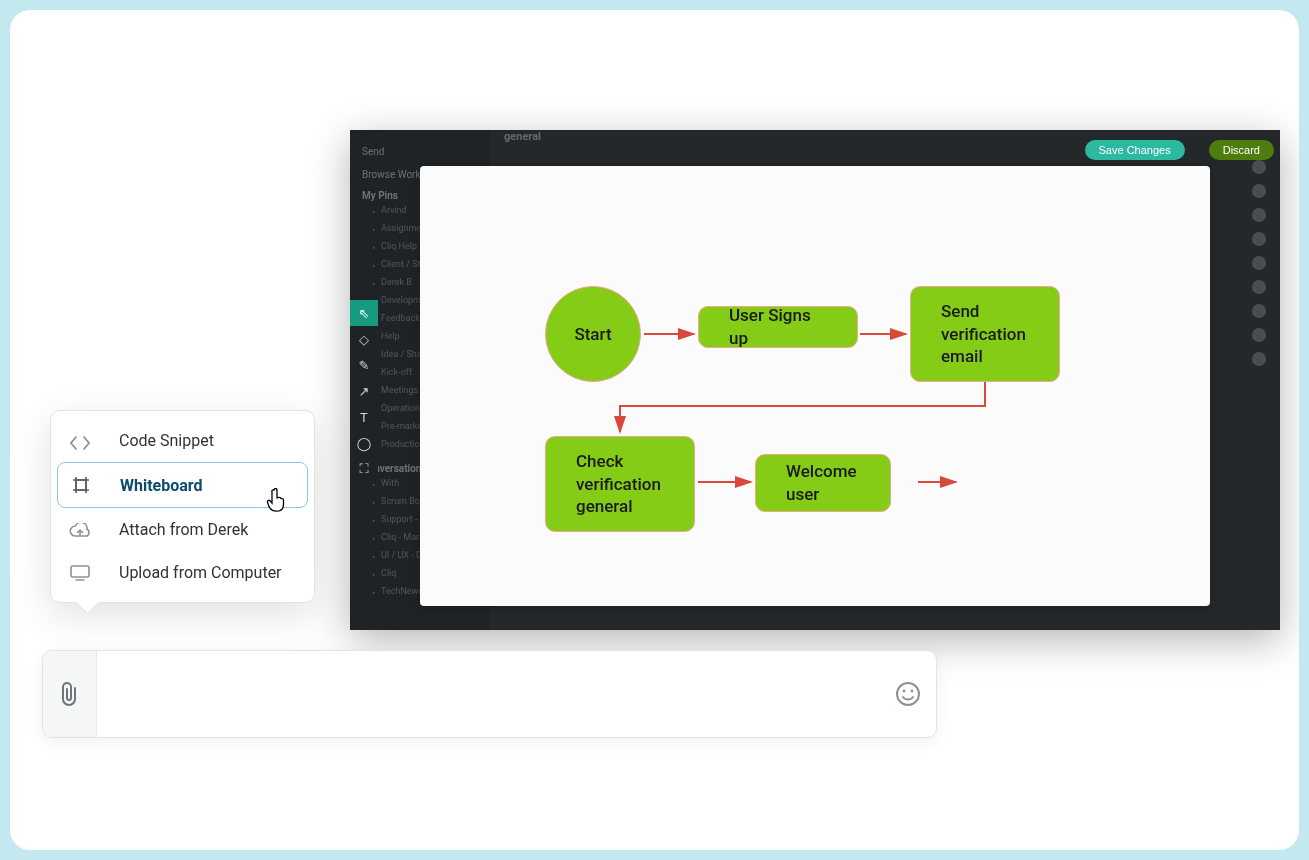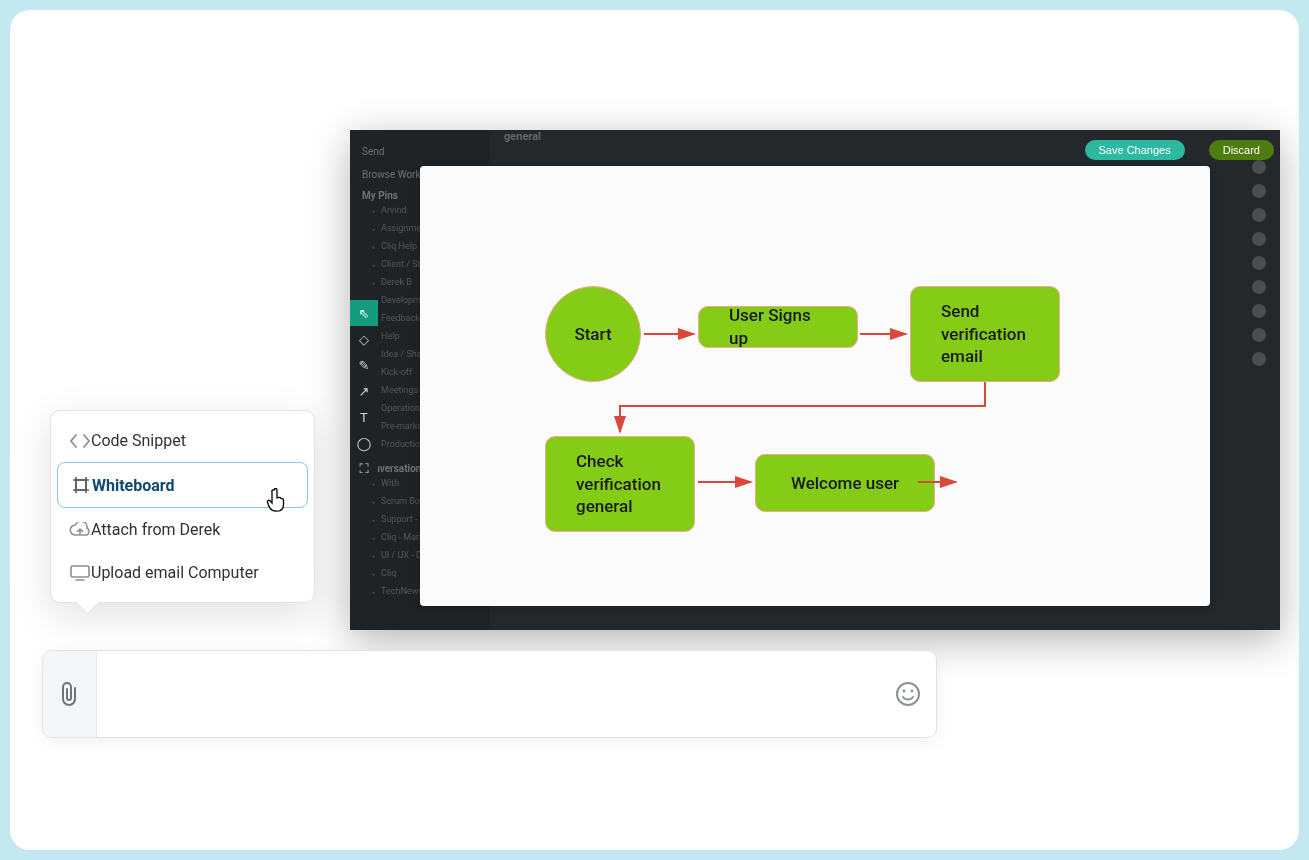--- a/index.html
+++ b/index.html
@@ -177,22 +177,22 @@
     content:"";
     position:absolute;
     bottom:-9px; left:28px;
     width:16px; height:16px;
     background:#fff;
     border-left:1px solid #e0e3e5;
     border-bottom:1px solid #e0e3e5;
     transform:rotate(-45deg);
   }
   .attach-item {
-    display:flex; align-items:center;
-    gap:0;
+    display:flex; align-items:flex-end;
+    gap:28px;
     padding:12px 18px;
     cursor:pointer;
   }
   .attach-item.selected {
     border:1.5px solid #8fc5e8;
     border-radius:8px;
     margin:0 6px;
     padding:12px 12px;
     font-weight:700;
     color:#0c4a6e;
@@ -316,21 +316,21 @@
     </div>
 
     <div class="whiteboard">
       <div class="flow">
 
         <div class="node circle" style="top:120px;left:125px;width:96px;height:96px">Start</div>
         <div class="node" style="top:140px;left:278px;width:160px;height:42px;justify-content:center">User Signs up</div>
         <div class="node" style="top:120px;left:490px;width:150px;height:96px">Send verification email</div>
 
         <div class="node" style="top:270px;left:125px;width:150px;height:96px">Check verification general</div>
-        <div class="node" style="top:288px;left:335px;width:180px;height:58px;justify-content:center">Welcome user</div>
+        <div class="node" style="top:288px;left:335px;width:136px;height:58px;justify-content:center">Welcome user</div>
 
         <svg class="arrows">
           <defs>
             <marker id="ah" markerWidth="10" markerHeight="10" refX="8" refY="3" orient="auto">
               <path d="M0,0 L9,3 L0,6 Z" fill="#d9483b"></path>
             </marker>
           </defs>
 
           <line x1="224" y1="168" x2="274" y2="168" stroke="#d9483b" stroke-width="2" marker-end="url(#ah)"></line>
 
@@ -373,21 +373,21 @@
       </span>
       <span>Attach from Derek</span>
     </div>
     <div class="attach-item">
       <span class="ic">
         <svg width="22" height="18" viewBox="0 0 22 18">
             <rect x="2" y="2" width="18" height="11" rx="1.5" fill="none" stroke="#8a9196" stroke-width="1.6"></rect>
             <path d="M7 16h8" stroke="#8a9196" stroke-width="1.6" stroke-linecap="round"></path>
           </svg>
       </span>
-      <span>Upload email Computer</span>
+      <span>Upload from Computer</span>
     </div>
   </div>
 
   <div class="cursor-hand">
     <svg width="24" height="26" viewBox="0 0 24 26">
         <path d="M9 2a1.5 1.5 0 0 1 3 0v8l2-.5a1.5 1.5 0 0 1 2 1l1 .2a1.5 1.5 0 0 1 1.5 1.5v4c0 4-2 7-7 7s-7-3-8-6l-1-3a1.5 1.5 0 0 1 2.5-1.5L7 15V4a1.5 1.5 0 0 1 2-2Z" fill="#fff" stroke="#000" stroke-width="1.3"></path>
       </svg>
   </div>
 
   <div class="message-bar">

